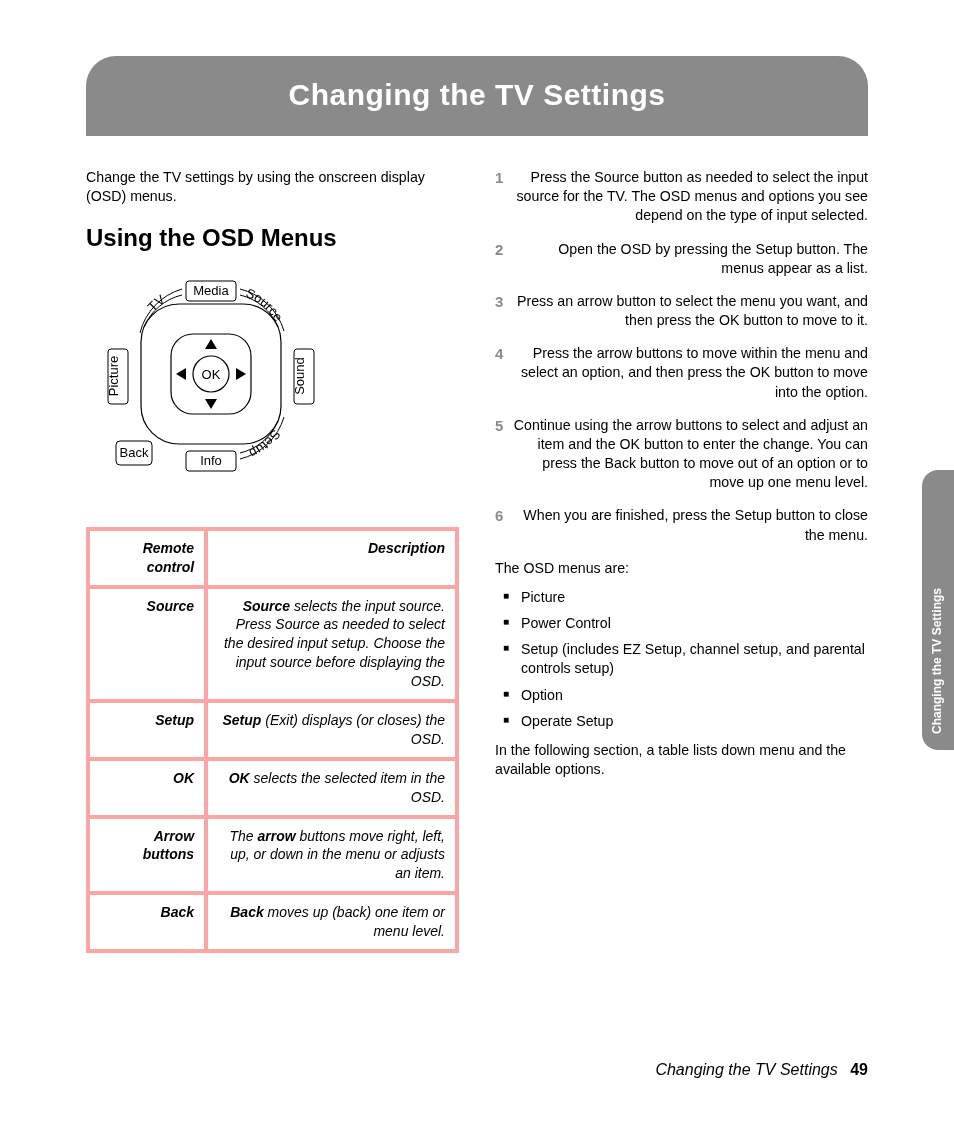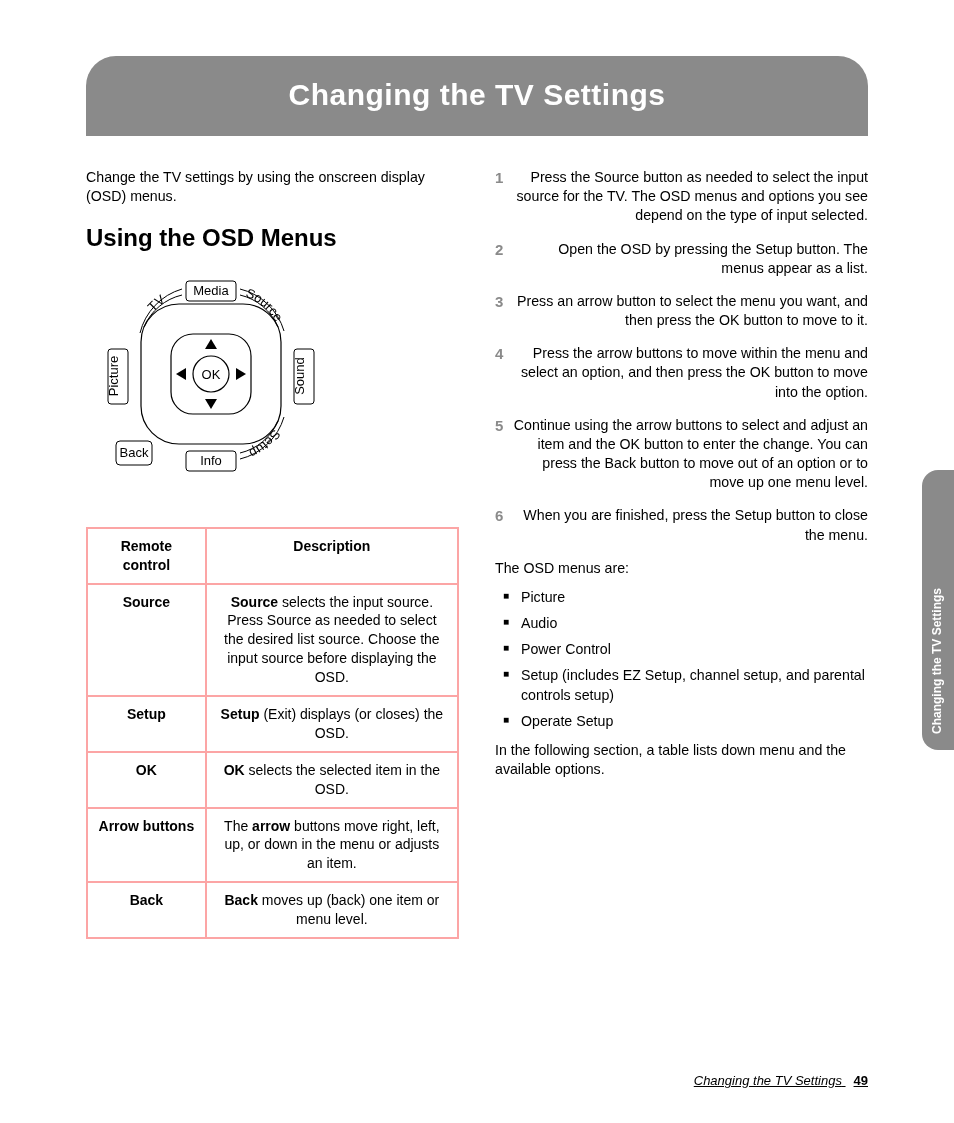--- a/index.html
+++ b/index.html
@@ -46,25 +46,26 @@
   .diagram-wrap {
     margin: 14px 0 28px 0;
   }
   .diagram-wrap svg { display: block; }
   table.remote {
     border-collapse: collapse;
     width: 100%;
     font-size: 14px;
   }
   table.remote th, table.remote td {
-    border: 2px solid #fca5a5;
+    border: 4px solid #fca5a5;
     padding: 8px 10px;
-    text-align: center;
+    text-align: right;
     vertical-align: top;
     line-height: 1.35;
+    font-style: italic;
   }
   table.remote th {
     font-weight: bold;
   }
   ol.steps {
     list-style: none;
     counter-reset: step;
     text-align: right;
   }
   ol.steps li {
@@ -115,25 +116,24 @@
   .side-tab .rot {
     position: absolute;
     left: 50%;
     bottom: 16px;
     transform-origin: left bottom;
     transform: rotate(-90deg) translateY(6px);
     white-space: nowrap;
   }
   .footer {
     position: absolute;
-    bottom: 35px;
+    bottom: 44px;
     right: 86px;
-    font-size: 13px;
+    font-size: 16px;
     font-style: italic;
-    text-decoration: underline;
   }
   .footer .pn {
     font-style: normal;
     font-weight: bold;
     margin-left: 8px;
   }
   .dlabel {
     font-family: "Futura", "Century Gothic", Arial, sans-serif;
     font-size: 13px;
   }
@@ -201,21 +201,21 @@
       <table class="remote">
         <thead>
           <tr>
             <th style="width:32%">Remote control</th>
             <th>Description</th>
           </tr>
         </thead>
         <tbody>
           <tr>
             <td><b>Source</b></td>
-            <td><b>Source</b><span> selects the input source. Press Source as needed to select the desired list source. Choose the input source before displaying the OSD.</span></td>
+            <td><b>Source</b><span> selects the input source. Press Source as needed to select the desired input setup. Choose the input source before displaying the OSD.</span></td>
           </tr>
           <tr>
             <td><b>Setup</b></td>
             <td><b>Setup</b><span> (Exit) displays (or closes) the OSD.</span></td>
           </tr>
           <tr>
             <td><b>OK</b></td>
             <td><b>OK</b><span> selects the selected item in the OSD.</span></td>
           </tr>
           <tr>
@@ -237,23 +237,23 @@
         <li>Press an arrow button to select the menu you want, and then press the OK button to move to it.</li>
         <li>Press the arrow buttons to move within the menu and select an option, and then press the OK button to move into the option.</li>
         <li>Continue using the arrow buttons to select and adjust an item and the OK button to enter the change. You can press the Back button to move out of an option or to move up one menu level.</li>
         <li>When you are finished, press the Setup button to close the menu.</li>
       </ol>
 
       <p>The OSD menus are:</p>
 
       <ul class="menus">
         <li>Picture</li>
-        <li>Audio</li>
         <li>Power Control</li>
         <li>Setup (includes EZ Setup, channel setup, and parental controls setup)</li>
+        <li>Option</li>
         <li>Operate Setup</li>
       </ul>
 
       <p>In the following section, a table lists down menu and the available options.</p>
     </div>
   </div>
 </div>
 
 <div class="side-tab">
   <div class="rot">Changing the TV Settings</div>

